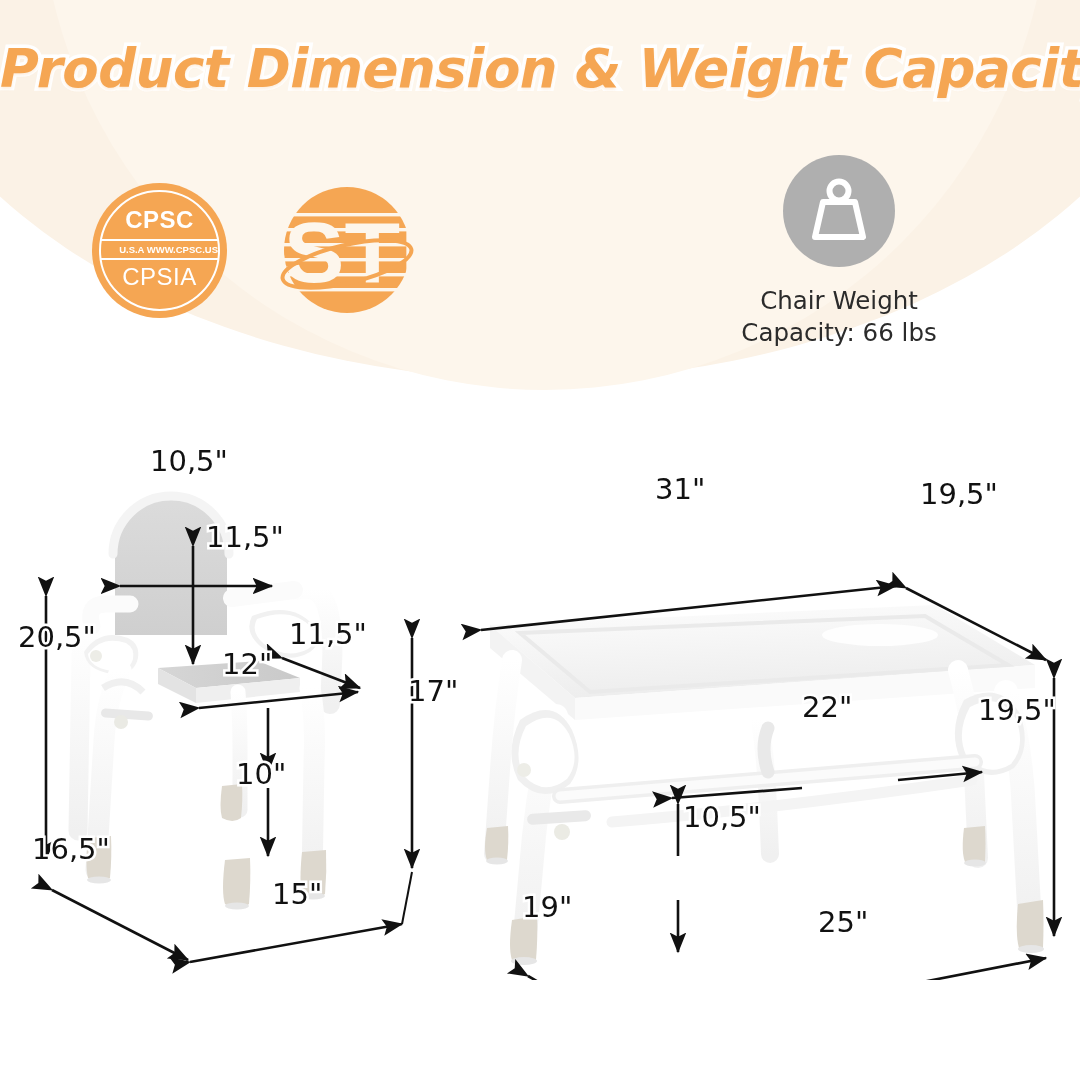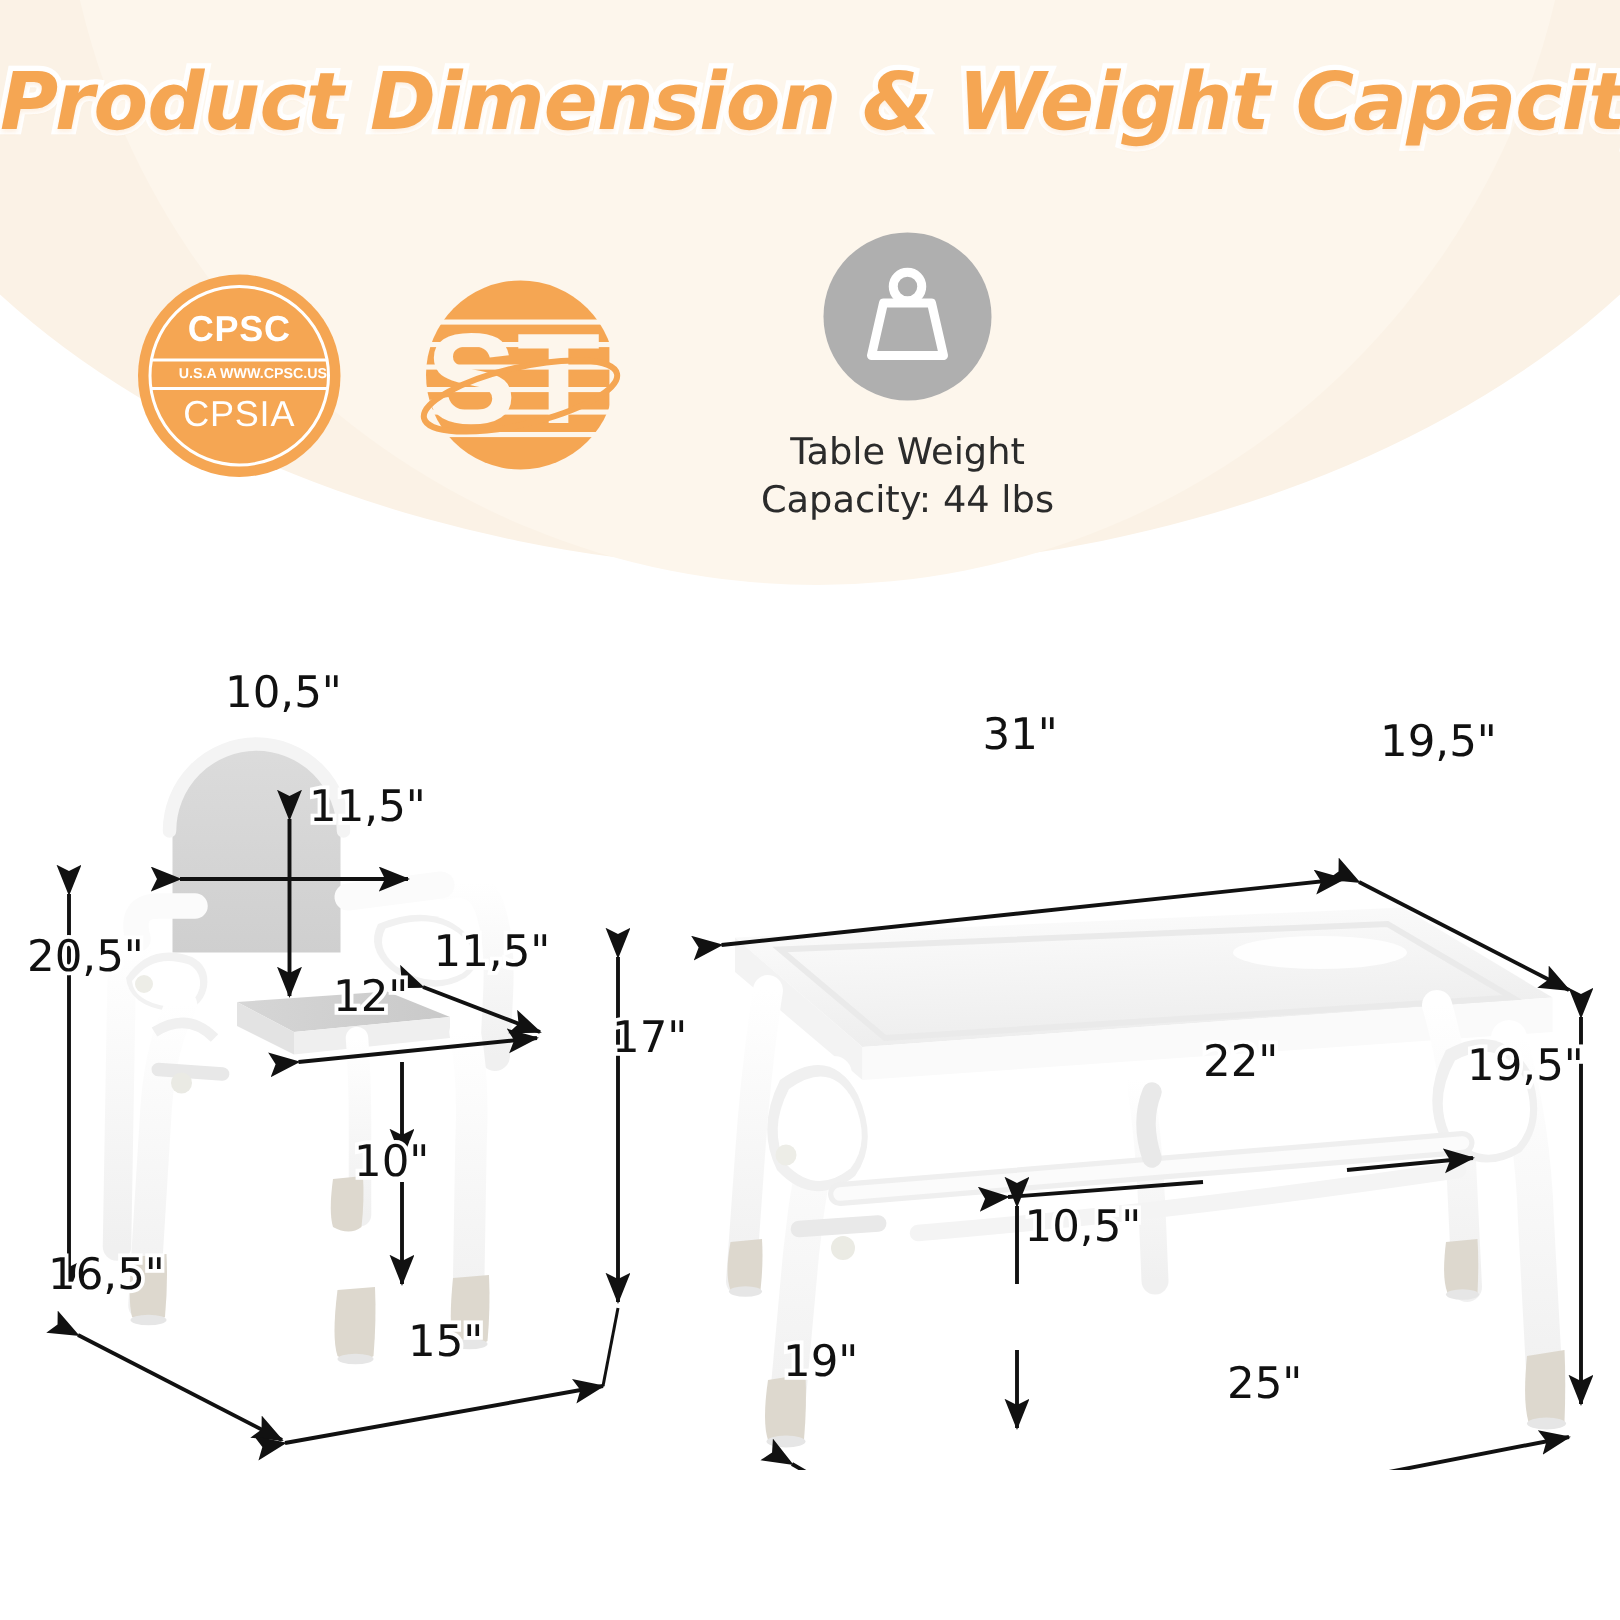--- a/index.html
+++ b/index.html
@@ -225,33 +225,33 @@
               <rect x="4" y="105" width="132" height="3.4"></rect>
             </g>
           </mask>
         </defs>
         <rect x="0" y="0" width="140" height="135" fill="#F5A653" mask="url(#astm-mask)"></rect>
 
         <ellipse cx="70" cy="81" rx="66" ry="19" fill="none" stroke="#F5A653" stroke-width="4" transform="rotate(-13 70 81)"></ellipse>
       </svg>
     </div>
 
-    <div class="cap-item" id="cap-table">
+
+    <div class="cap-item" id="cap-chair">
       <div class="cap-circle">
         <svg width="112" height="112" viewBox="0 0 112 112">
           <g transform="translate(0,3)">
             <circle cx="56" cy="33" r="9.5" fill="none" stroke="#FFFFFF" stroke-width="6"></circle>
             <path d="M40 44 L72 44 L80 79 L32 79 Z" fill="none" stroke="#FFFFFF" stroke-width="6" stroke-linejoin="round"></path>
           </g>
         </svg>
       </div>
-      <div class="cap-label">Table Weight
-Capacity: 44 lbs</div>
+      <div class="cap-label">Chair Weight
+Capacity: 66 lbs</div>
     </div>
-
 
   </div>
 
   <div id="diagrams">
 
     <svg width="1080" height="560" viewBox="0 0 1080 560">
       <defs>
         <marker id="ah" markerWidth="9" markerHeight="9" refX="7.5" refY="3.2" orient="auto" markerUnits="strokeWidth">
           <path d="M0,0 L8,3.2 L0,6.4 L1.6,3.2 Z" fill="#111111"></path>
         </marker>

